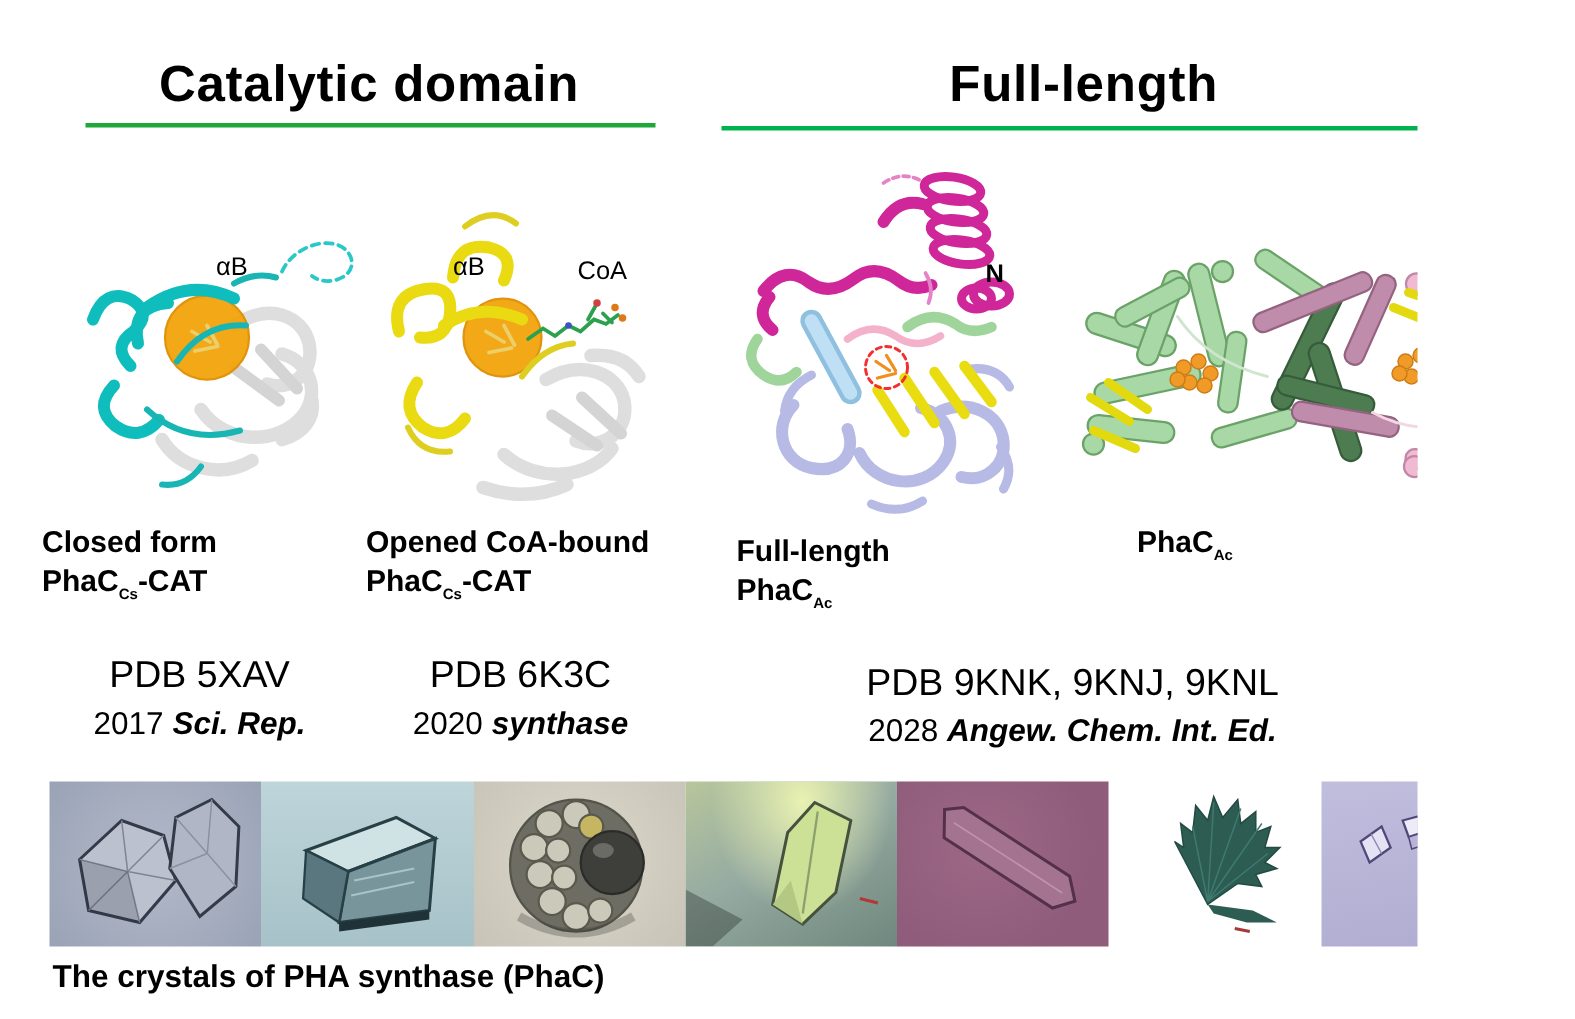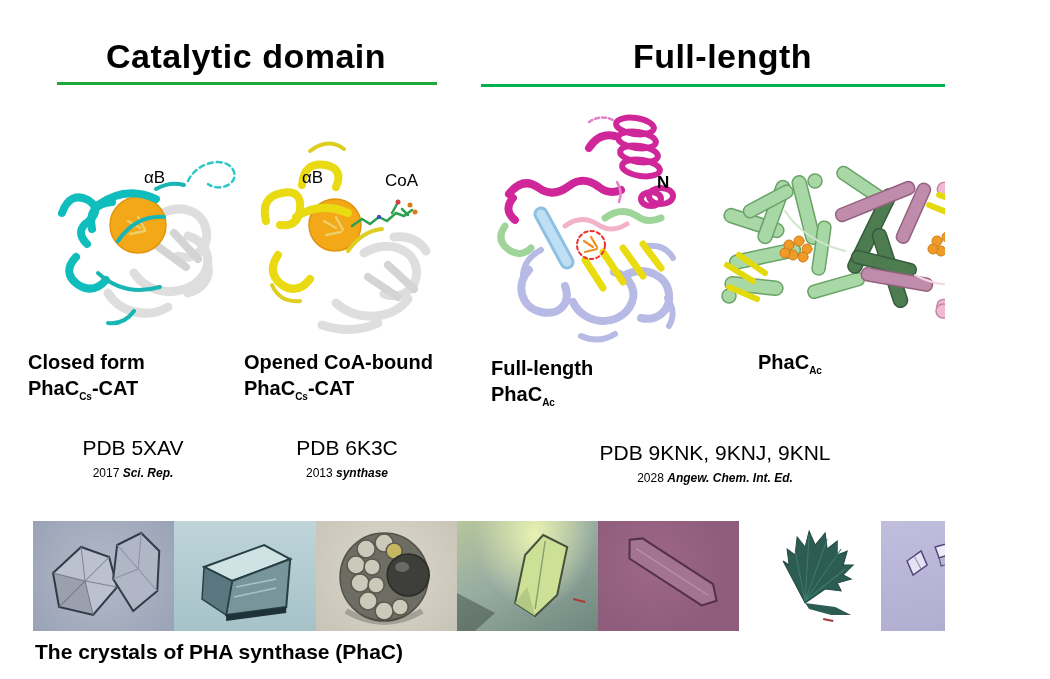--- a/index.html
+++ b/index.html
@@ -7,22 +7,22 @@
          font-family:"Liberation Sans",sans-serif;color:#000;margin-top:13px;}
   .hdr{position:absolute;font-weight:bold;font-size:34px;text-align:center;letter-spacing:.5px;}
   .rule{position:absolute;height:3px;}
   .rule-left{left:57px;top:69px;width:380px;background:#1fa83a;}
   .rule-right{left:481px;top:71px;width:483px;background:#00b24d;}
   figure.structure{position:absolute;margin:0;}
   svg text{font-family:"Liberation Sans",sans-serif;}
   .lbl{position:absolute;font-weight:bold;font-size:20px;line-height:26px;}
   .lbl sub{font-size:10px;line-height:0;}
   .pdbrow{position:absolute;text-align:center;}
-  .pdb{font-size:21px;}
-  .cite{font-size:12px;margin-top:6px;}
+  .pdb{font-size:25px;}
+  .cite{font-size:21px;margin-top:6px;}
   .cite .jrnl{font-weight:bold;font-style:italic;}
   .crystal-row{position:absolute;left:33px;top:508px;width:989px;height:110px;display:flex;}
   .tile{flex:1 1 0;height:110px;position:relative;overflow:hidden;}
   .tile svg{position:absolute;left:0;top:0;width:100%;height:100%;}
   .t1{background:radial-gradient(circle at 50% 50%, #b2b9c9, #9aa3b6);}
   .t2{background:linear-gradient(180deg,#bed5da,#a6c2c8);}
   .t3{background:radial-gradient(circle at 50% 45%, #dcd8cc, #c7c3b6);}
   .t4{background:radial-gradient(ellipse at 55% 12%, #e9f2b2 0%, rgba(233,242,178,0) 55%),
                linear-gradient(150deg,#b7c69c 0%, #96aba2 45%, #6f877e 100%);}
   .t5{background:radial-gradient(circle at 40% 40%, #9d6886, #88567400 70%),#8f5c7b;}
@@ -262,21 +262,21 @@
   <div class="lbl" style="left:758px;top:336px;width:200px;">
     <div><span>PhaC</span><sub>Ac</sub></div>
   </div>
 
   <div class="pdbrow" style="left:28px;top:423px;width:210px;">
     <div class="pdb">PDB 5XAV</div>
     <div class="cite"><span class="yr">2017</span> <span class="jrnl">Sci. Rep.</span></div>
   </div>
   <div class="pdbrow" style="left:228px;top:423px;width:238px;">
     <div class="pdb">PDB 6K3C</div>
-    <div class="cite"><span class="yr">2013</span> <span class="jrnl">synthase</span></div>
+    <div class="cite"><span class="yr">2020</span> <span class="jrnl">synthase</span></div>
   </div>
   <div class="pdbrow" style="left:555px;top:428px;width:320px;">
     <div class="pdb">PDB 9KNK, 9KNJ, 9KNL</div>
     <div class="cite"><span class="yr">2028</span> <span class="jrnl">Angew. Chem. Int. Ed.</span></div>
   </div>
 
   <div class="crystal-row">
 
     <div class="tile t1" title="two faceted hexagonal crystals">
       <svg viewBox="0 0 141 110" preserveAspectRatio="none">

